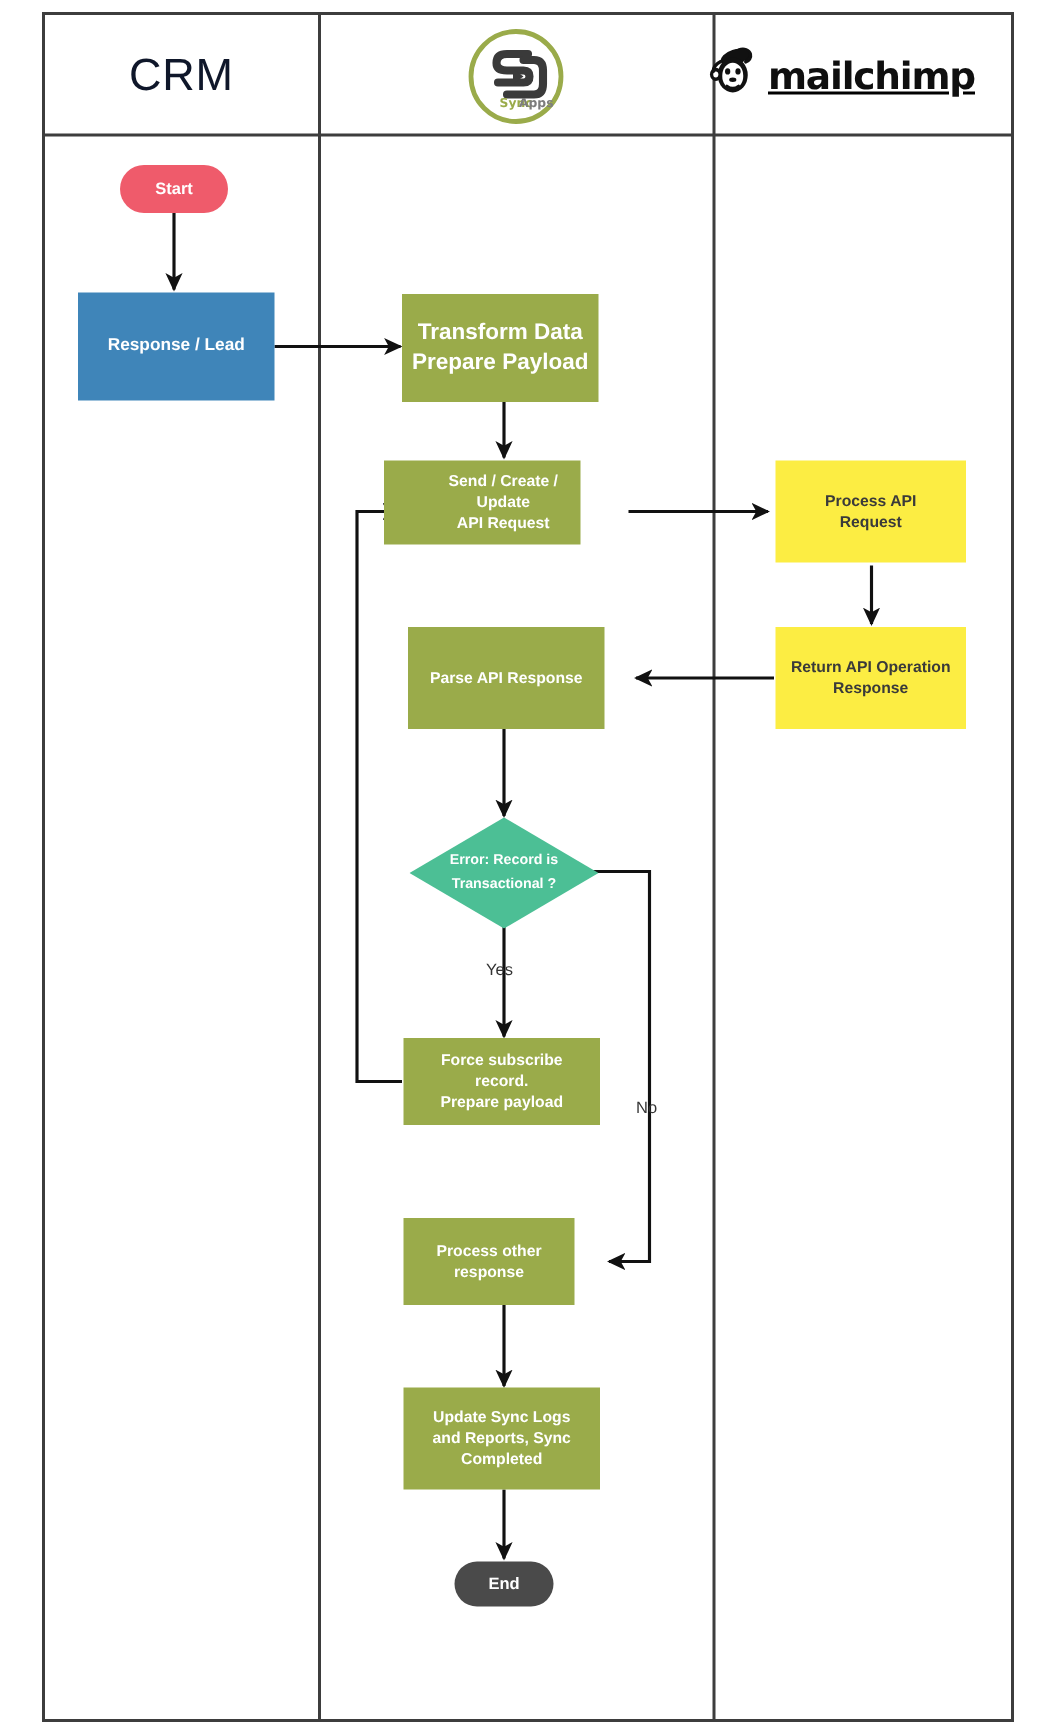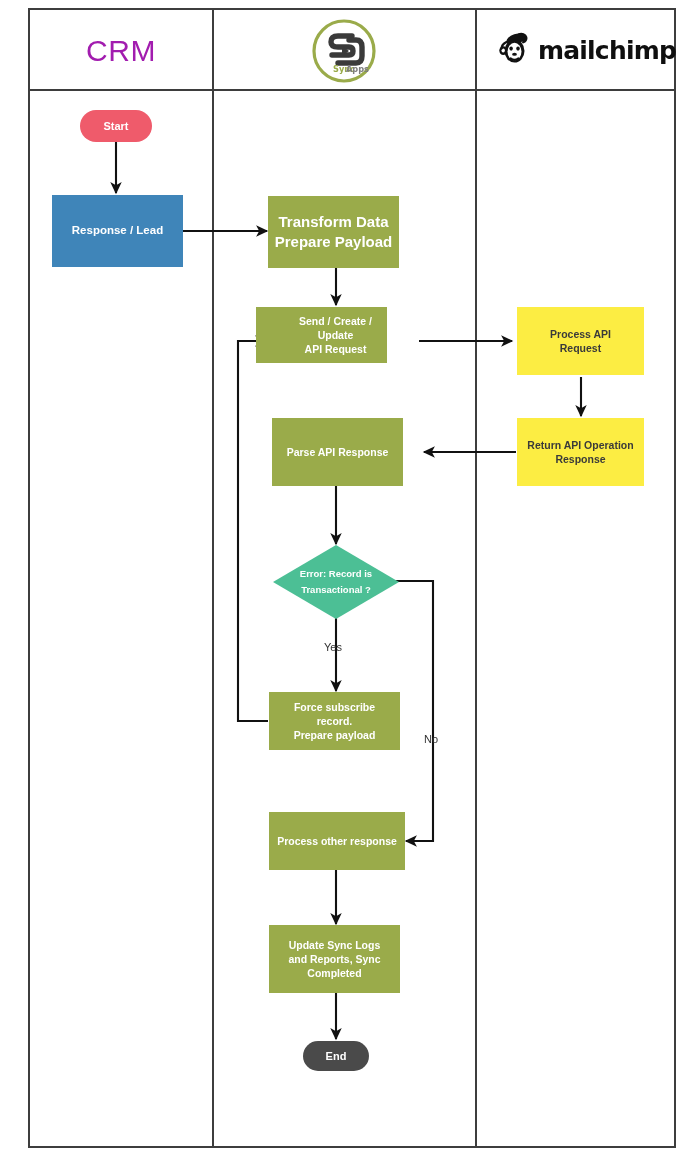--- a/index.html
+++ b/index.html
@@ -42,21 +42,21 @@
     position: absolute;
     top: 0;
     height: 81px;
     display: flex;
     align-items: center;
     justify-content: center;
   }
   .lane-title-text {
     font-size: 30px;
     font-weight: 400;
-    color: #a21caf;
+    color: #0f172a;
     letter-spacing: 0.5px;
     font-family: "Liberation Sans", sans-serif;
   }
 
   
   .syncapps-logo {
     position: relative;
     width: 66px; height: 66px;
   }
   .mailchimp-logo {
@@ -154,21 +154,21 @@
           <path d="M41 18 L27 18 Q20 18 20 24 Q20 29 27 29 L38 29 Q42 29 42 33 Q42 37 38 37 L21 37" fill="none" stroke="#3a3a3a" stroke-width="5.4" stroke-linecap="round"></path>
           <path d="M38 22 L45 22 Q51 22 51 29 L51 38 Q51 45 45 45 L27 45" fill="none" stroke="#3a3a3a" stroke-width="5.4" stroke-linecap="round"></path>
           <path d="M31 28 L38 33 L31 38 Z" fill="#3a3a3a"></path>
           <text x="33" y="53.5" text-anchor="middle" font-family="DejaVu Sans, sans-serif" font-size="8.2" font-weight="bold" fill="#9aab4a">Sync</text>
           <text x="33" y="53.5" text-anchor="middle" font-family="DejaVu Sans, sans-serif" font-size="8.2" font-weight="bold" fill="#9aab4a" opacity="0">A</text>
           <text x="46.5" y="53.5" text-anchor="middle" font-family="DejaVu Sans, sans-serif" font-size="8.2" font-weight="bold" fill="#7d7d7d">Apps</text>
         </svg>
       </span>
     </div>
 
-    <div class="lane-header" style="left:471px; width:172px;">
+    <div class="lane-header" style="left:445px; width:172px;text-decoration:underline;">
       <span class="mailchimp-logo">
         <span>
           <svg width="33" height="34" viewBox="0 0 33 34">
             <path d="M20.5 2.5 C24 1 27.5 2.5 28.2 5.2 C28.8 7.6 27.2 9.6 25.2 10.2" fill="#111" stroke="#111" stroke-width="2.4" stroke-linecap="round"></path>
             <ellipse cx="17.8" cy="7.2" rx="9.6" ry="5.2" transform="rotate(-18 17.8 7.2)" fill="#111"></ellipse>
             <ellipse cx="16.5" cy="19" rx="10" ry="11.6" fill="#111"></ellipse>
             <ellipse cx="16.5" cy="19.6" rx="7" ry="8.8" fill="#ffffff"></ellipse>
             <ellipse cx="13.1" cy="16.6" rx="1.75" ry="2.1" fill="#111"></ellipse>
             <ellipse cx="20" cy="16.6" rx="1.75" ry="2.1" fill="#111"></ellipse>
             <ellipse cx="16.5" cy="22.2" rx="2.4" ry="1.5" fill="#111"></ellipse>
@@ -258,21 +258,21 @@
     </svg>
     <span class="diamond-text">Error: Record is
 Transactional ?</span>
   </div>
 
   <div class="node node-rect" style="left:269px; top:692px; width:131px; height:58px; background:#9aab4a; color:#ffffff;justify-content:flex-end;">
     <span class="node-label">Force subscribe record.
 Prepare payload</span>
   </div>
 
-  <div class="node node-rect" style="left:269px; top:812px; width:136px; height:58px; background:#9aab4a; color:#ffffff;">
+  <div class="node node-rect" style="left:269px; top:812px; width:114px; height:58px; background:#9aab4a; color:#ffffff;">
     <span class="node-label">Process other response</span>
   </div>
 
   <div class="node node-rect" style="left:269px; top:925px; width:131px; height:68px; background:#9aab4a; color:#ffffff;">
     <span class="node-label">Update Sync Logs
 and Reports, Sync
 Completed</span>
   </div>
 
   <div class="node node-pill" style="left:303px; top:1041px; width:66px; height:30px; background:#4a4a4a; color:#ffffff;">

